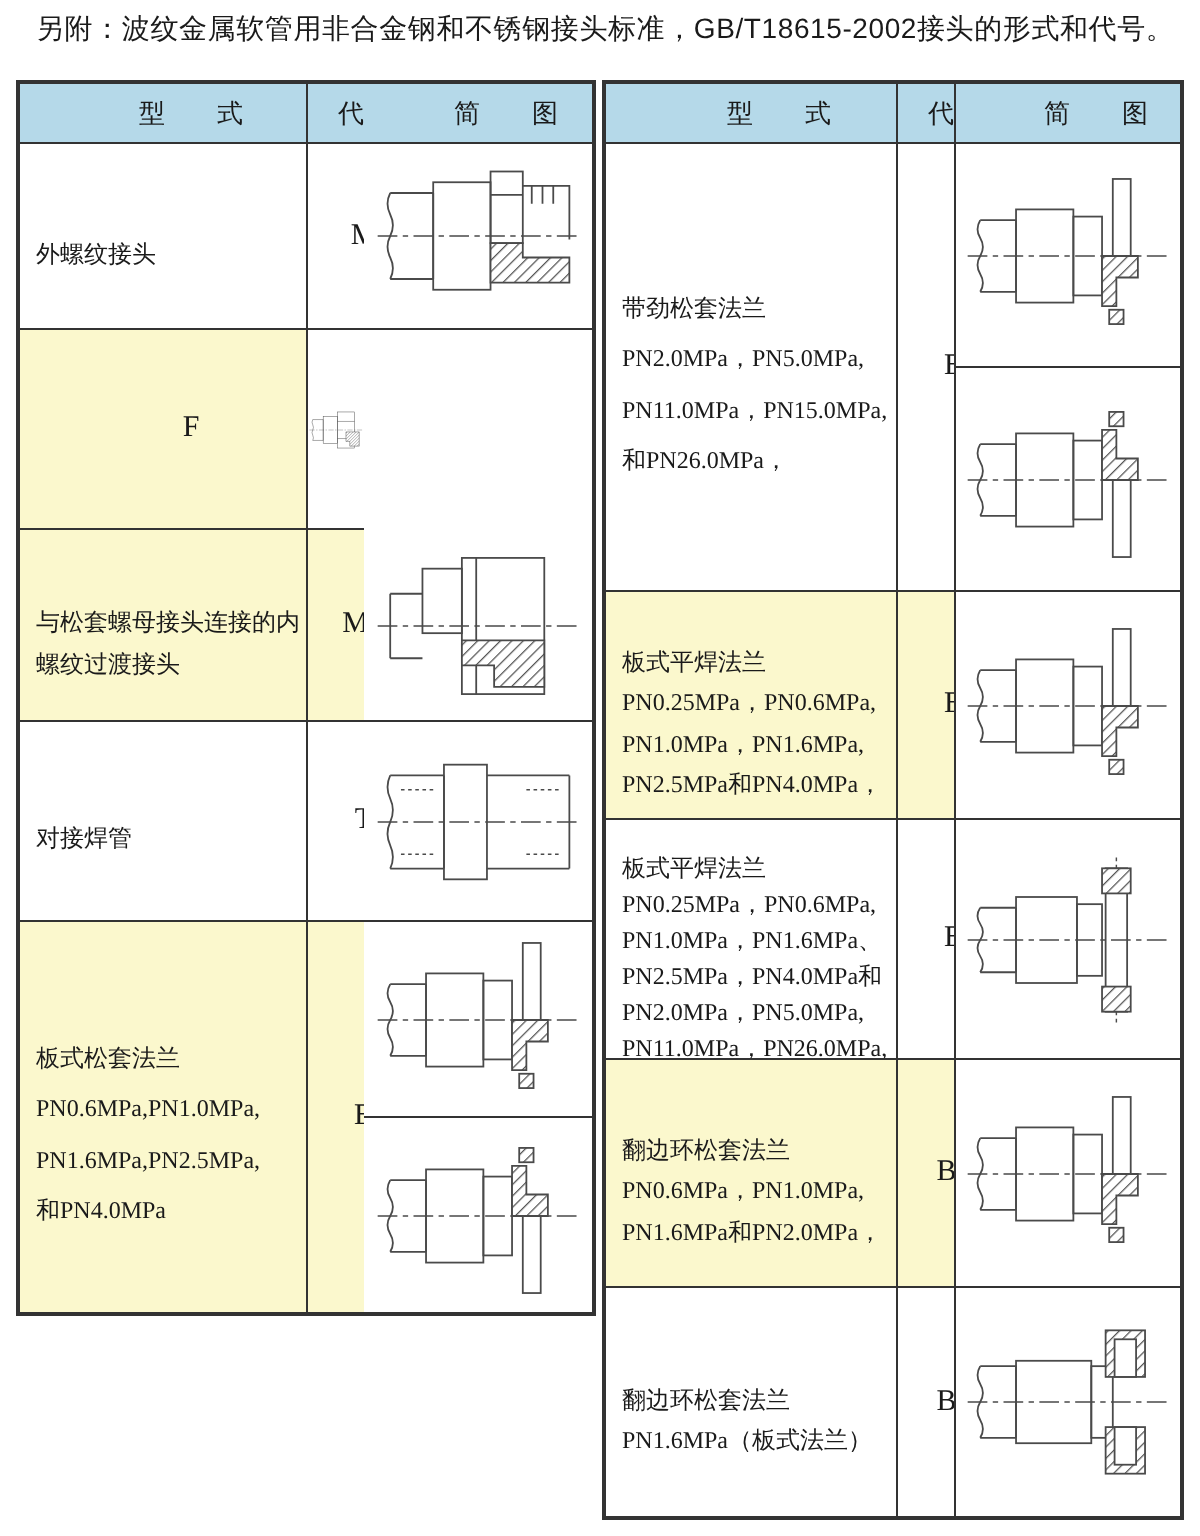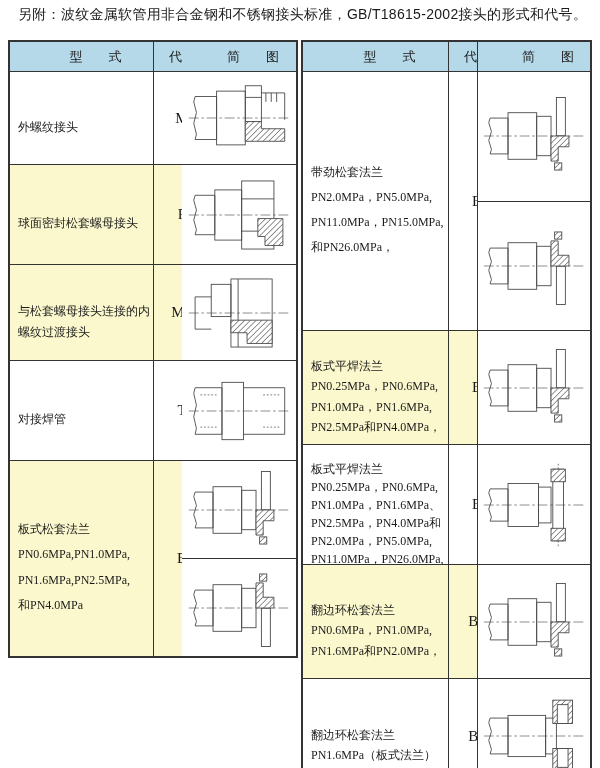--- a/index.html
+++ b/index.html
@@ -69,21 +69,20 @@
                   <line x1="89" y1="20" x2="89" y2="30"></line>
                   <line x1="95" y1="20" x2="95" y2="30"></line>
                   <line x1="101" y1="20" x2="101" y2="30"></line>
                   <path d="M66,52 h18 v8 h26 v14 h-44 z" fill="url(#hatchp)"></path>
                 </g>
               </svg>
             </div>
           </div>
         </div>
         <div class="trow hl" style="height: 100px;">
-          <div class="cell cell-type">球面密封松套螺母接头</div>
           <div class="cell cell-code">F</div>
           <div class="cell cell-diagram last">
             <div class="diagram-half">
               <svg viewBox="0 0 118 96" width="110" height="86">
                 <g stroke="#4a4a4a" fill="none" stroke-width="1">
                   <line x1="3" y1="48" x2="115" y2="48" stroke-width="0.7" stroke-dasharray="11 3 3 3"></line>
                   <path d="M32,26 H10 M32,70 H10"></path>
                   <path d="M10,26 q-3,5.5 0,11 q3,5.5 0,11 q-3,5.5 0,11 q3,5.5 0,11"></path>
                   <line x1="32" y1="26" x2="32" y2="70"></line>
                   <rect x="32" y="20" width="30" height="56"></rect>
@@ -177,21 +176,21 @@
           </div>
         </div>
       </div>
 
     <div class="tbl" id="tbl-right" style="--c1:146px;--c2:29px;--c3:112px;">
       <div class="trow thead">
         <div class="cell cell-h">型　　式</div>
         <div class="cell cell-h">代号</div>
         <div class="cell cell-h last">简　　图</div>
       </div>
-    <div class="trow" style="height: 259px;">
+    <div class="trow" style="height: 224px;">
           <div class="cell cell-type" style="line-height: 2.1;">带劲松套法兰
 PN2.0MPa，PN5.0MPa,
 PN11.0MPa，PN15.0MPa,
 和PN26.0MPa，</div>
           <div class="cell cell-code">B</div>
           <div class="cell cell-diagram last">
             <div class="diagram-half">
               <svg viewBox="0 0 118 96" width="110" height="86">
                 <g stroke="#4a4a4a" fill="none" stroke-width="1">
                   <line x1="3" y1="48" x2="115" y2="48" stroke-width="0.7" stroke-dasharray="11 3 3 3"></line>

